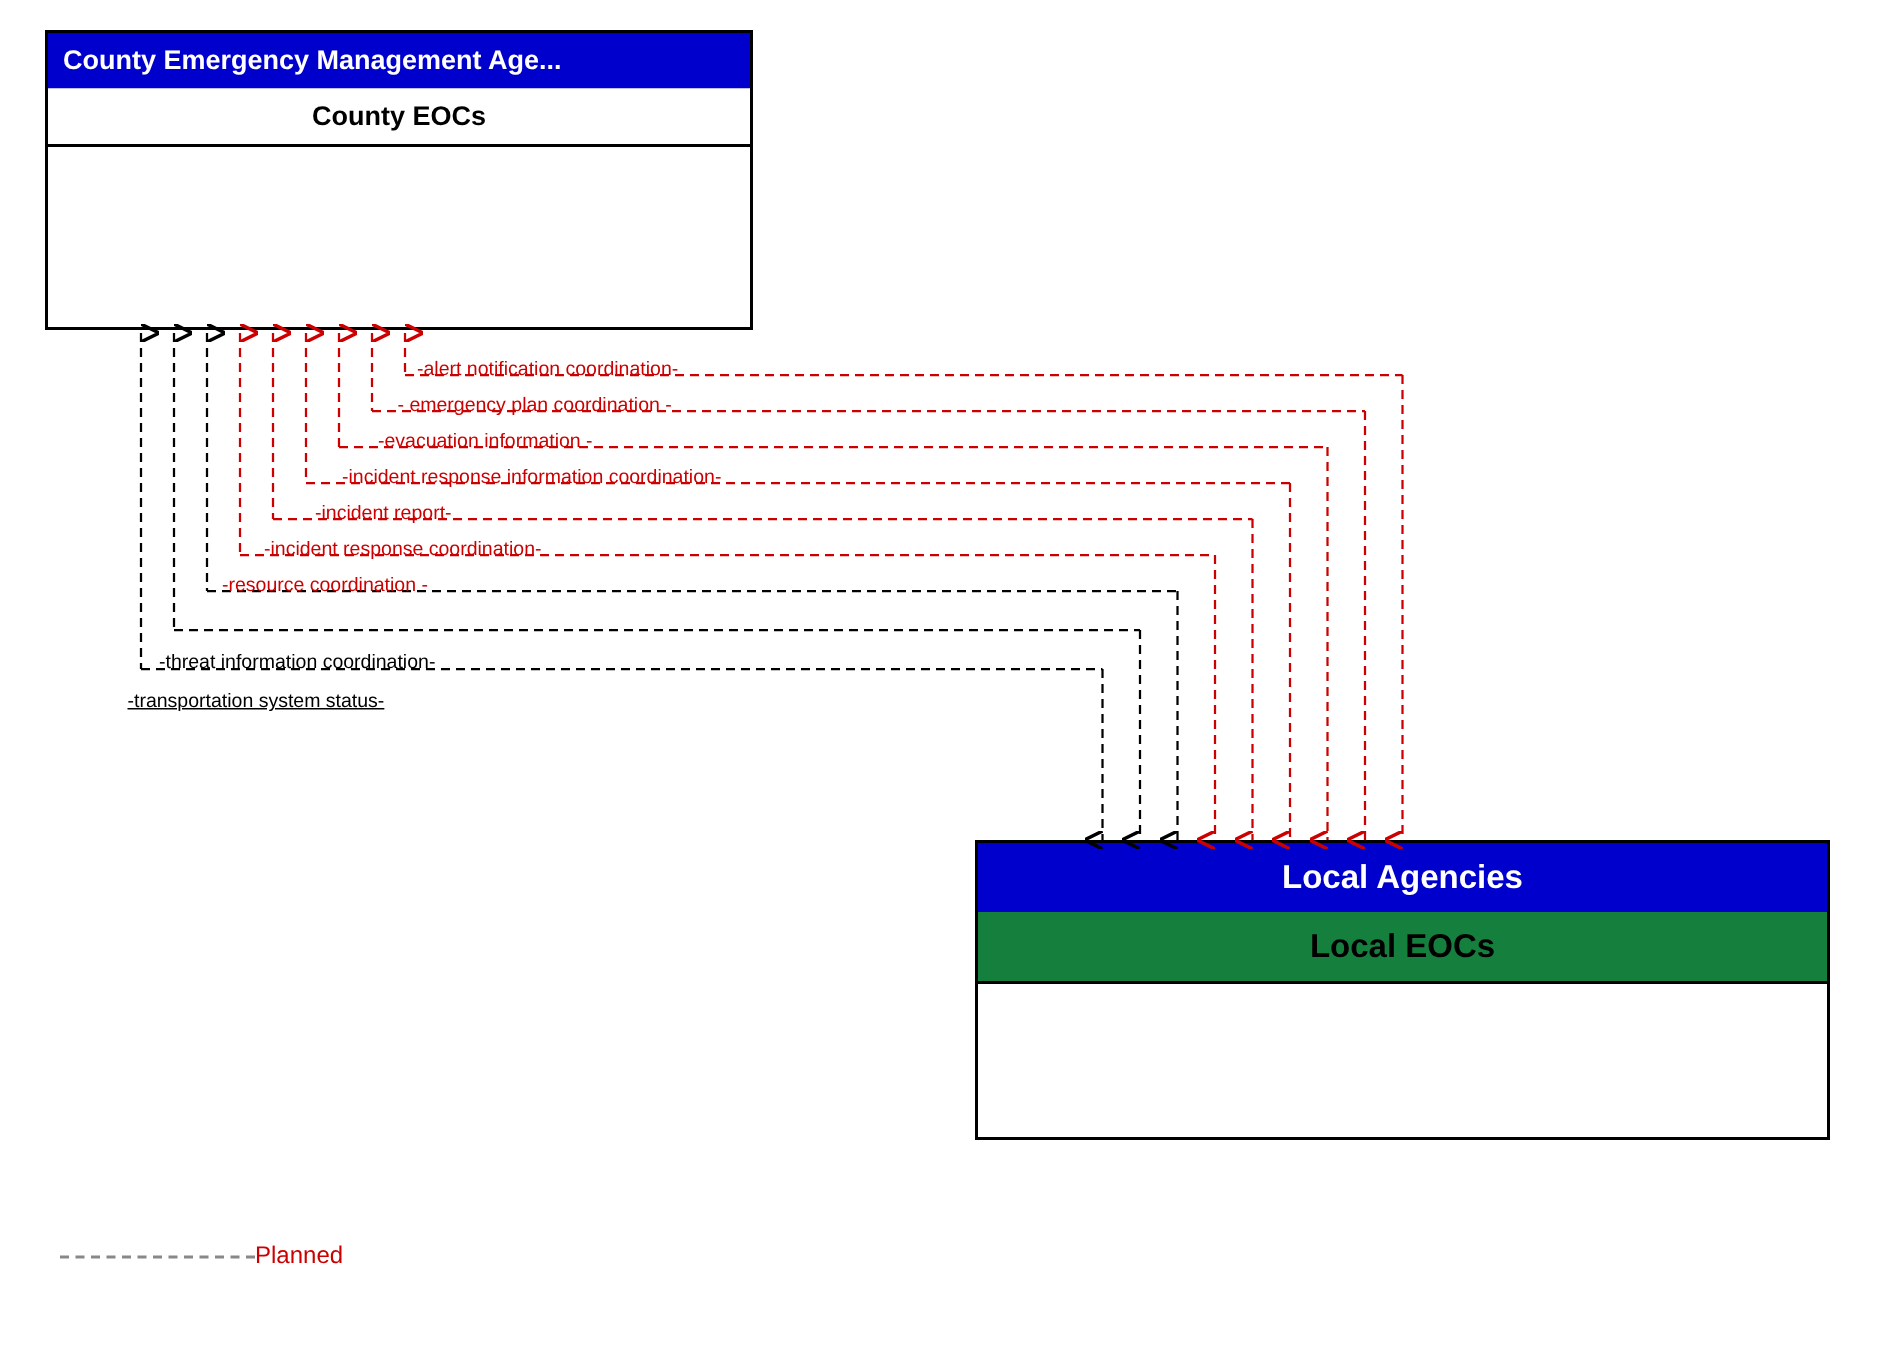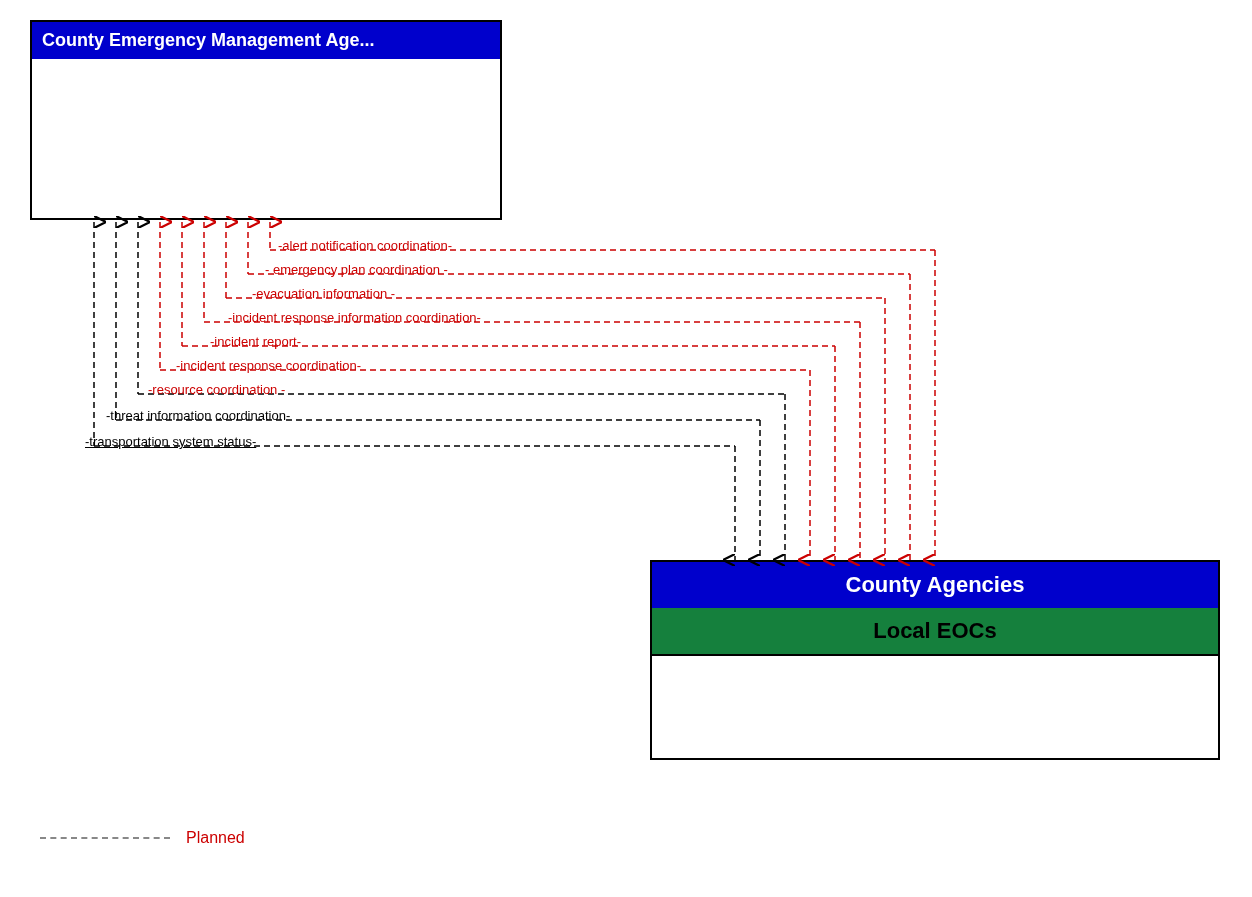--- a/index.html
+++ b/index.html
@@ -91,54 +91,56 @@
       font-size: 13px;
       color: #cc0000;
       white-space: nowrap;
     }
 
     .flow-label-black {
       position: absolute;
       font-size: 13px;
       color: #000000;
       white-space: nowrap;
+      margin-top: 25px;
     }
 
     
     .legend {
       position: absolute;
       bottom: 50px;
       left: 40px;
       display: flex;
       align-items: center;
-      gap: 16px;
+      gap: 0;
     }
 
     .legend-line {
       width: 130px;
       height: 2px;
       border-top: 2px dashed #888;
     }
 
     .legend-label {
       font-size: 16px;
       color: #cc0000;
     }
   </style>
 </head>
 <body>
 
 <div class="diagram-container">
 
   <div class="county-box">
     <div class="county-box-header">County Emergency Management Age...</div>
+    <div class="county-box-subheader">County EOCs</div>
   </div>
 
   <div class="local-box">
-    <div class="local-box-header">County Agencies</div>
+    <div class="local-box-header">Local Agencies</div>
     <div class="local-box-subheader">Local EOCs</div>
   </div>
 
   <svg class="diagram-svg">
     <defs>
 
       <marker id="arrow-up-red" markerWidth="8" markerHeight="8" refX="4" refY="8" orient="auto">
         <path d="M0,8 L4,0 L8,8" fill="none" stroke="#cc0000" stroke-width="1.5"></path>
       </marker>
 

